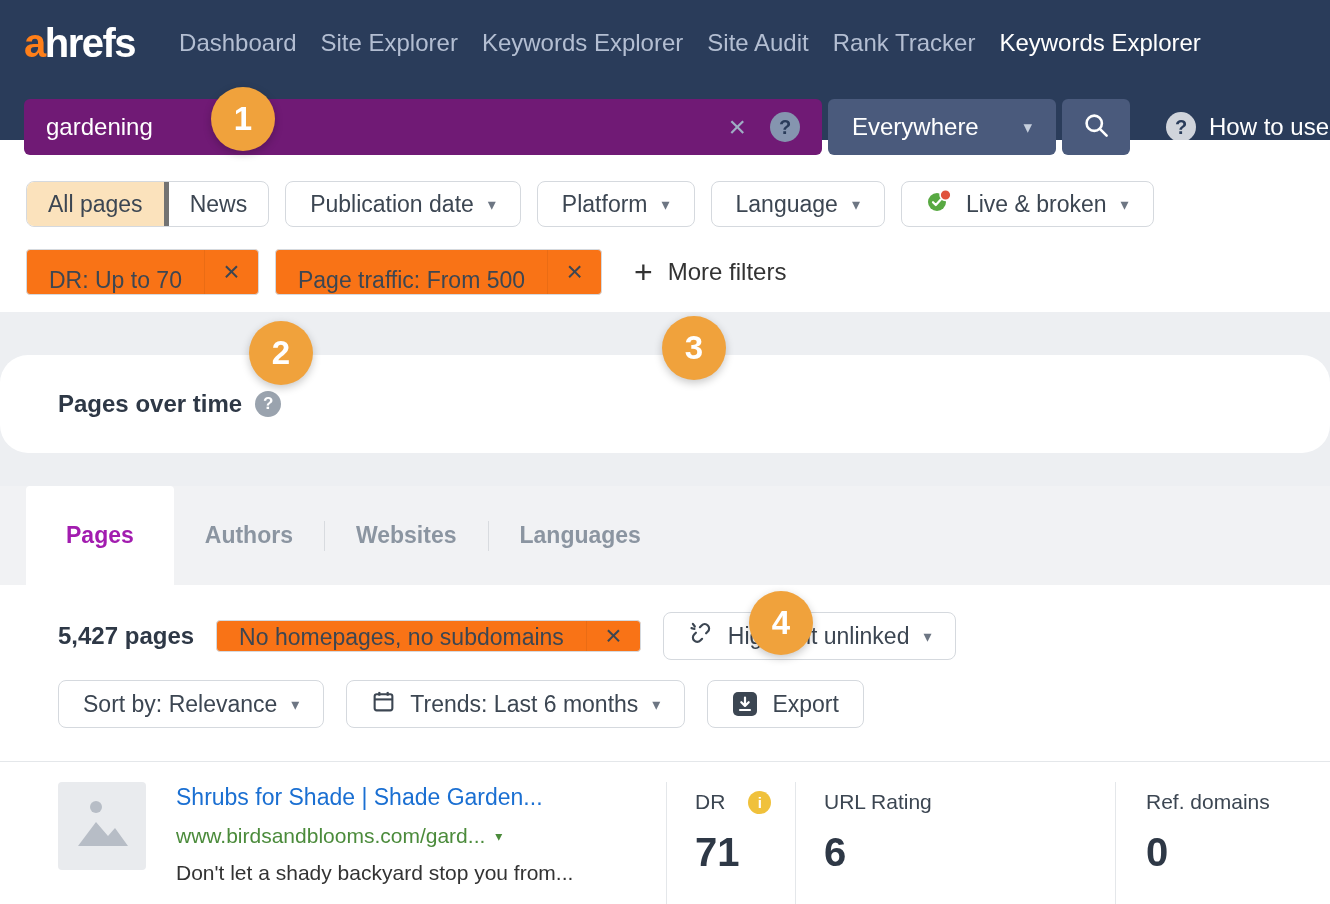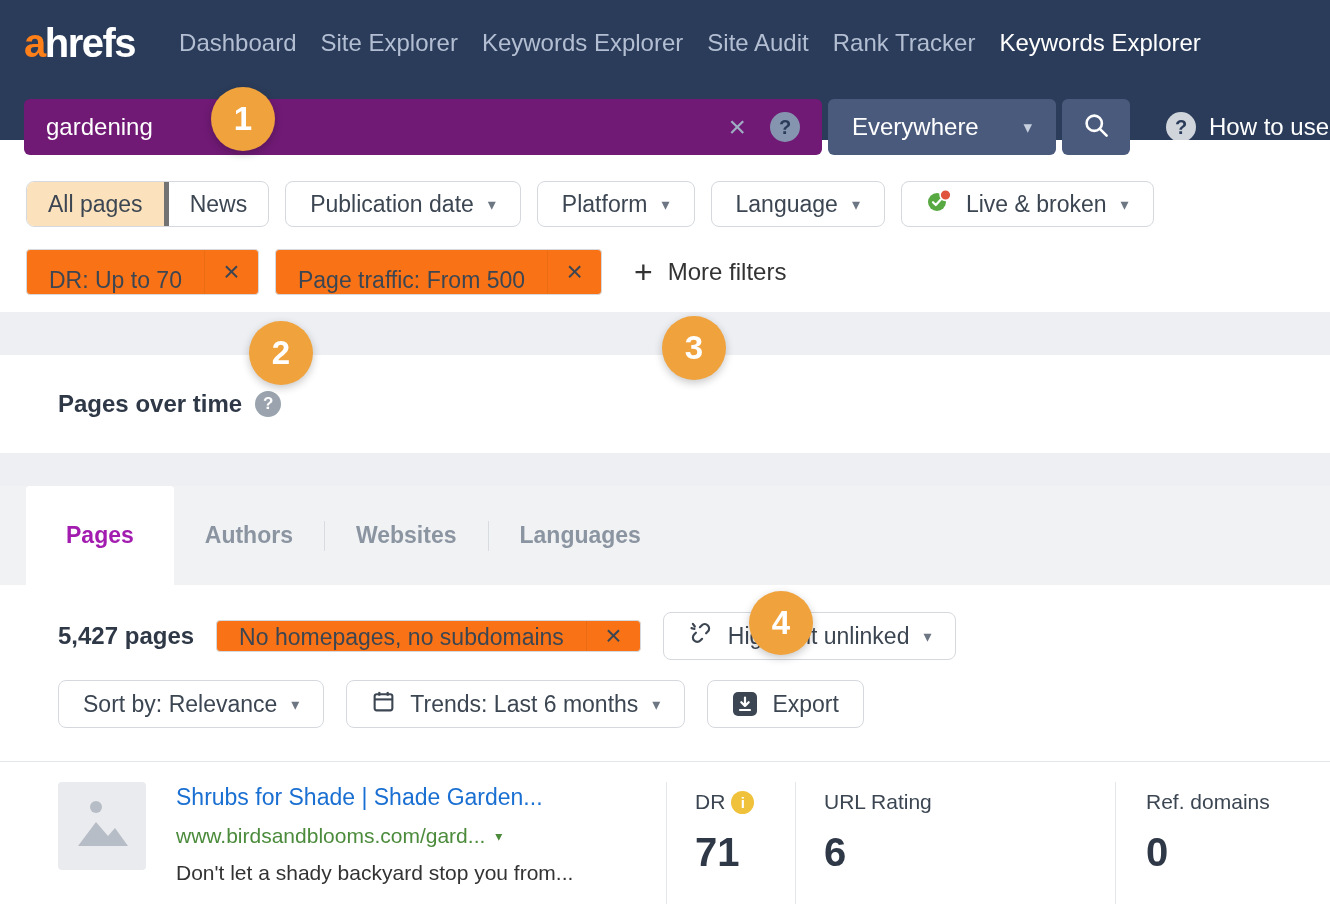--- a/index.html
+++ b/index.html
@@ -51,21 +51,21 @@
   .chip { height:46px; background:#f97316; border:1px solid #d5d9de; border-radius:4px;
     display:inline-flex; align-items:flex-end; overflow:hidden; }
   .chip-label { padding:0 22px; font-size:23px; color:#3c4652; }
   .chip-x { width:54px; height:100%; display:flex; align-items:center; justify-content:center;
     font-size:28px; color:#3c4652; cursor:pointer; border-left:1px solid rgba(0,0,0,0.06); }
   .more-filters { display:flex; align-items:center; gap:15px; font-size:24px; color:#333; margin-left:16px; cursor:pointer; }
   .plus { font-size:32px; font-weight:300; line-height:1; color:#333; }
 
   
   .gap1 { height:43px; }
-  .pot-card { height:98px; background:#fff; display:flex; align-items:center; gap:13px; padding-left:58px; }
+  .pot-card { height:98px; background:#fff; display:flex; align-items:center; gap:13px; padding-left:58px;border-radius:28px; }
   .pot-title { font-size:24px; font-weight:bold; color:#2e3846; }
   .q-gray { width:26px; height:26px; border-radius:50%; background:#9aa3ae; color:#fff;
     font-size:17px; font-weight:bold; display:flex; align-items:center; justify-content:center; cursor:pointer; }
   .gap2 { height:33px; }
 
   
   .results { background:#fff; min-height:391px; }
   .tabstrip { height:99px; background:#f1f2f4; display:flex; align-items:stretch; padding-left:26px; }
   .tab { display:flex; align-items:center; padding:0 31px; font-size:23px; font-weight:bold; color:#8b95a1; cursor:pointer; }
   .tab.active { background:#fff; color:#a21caf; padding:0 40px; border-radius:4px 4px 0 0; }
@@ -87,21 +87,21 @@
   .result-main { margin-left:30px; width:490px; flex:0 0 auto; }
   .r-title { color:#1a6fd2; font-size:23px; font-weight:400; margin-top:2px; cursor:pointer; white-space:nowrap; }
   .r-url { color:#4b8b3b; font-size:21px; margin-top:13px; display:flex; align-items:center; gap:10px; cursor:pointer; white-space:nowrap; }
   .url-caret { font-size:14px; color:#4b8b3b; }
   .r-snippet { color:#333; font-size:21px; margin-top:13px; white-space:nowrap; }
 
   .metric-col { border-left:1px solid #e4e7ea; height:140px; flex:0 0 auto; }
   .metric-col.dr { width:129px; padding-left:28px; }
   .metric-col.ur { width:320px; padding-left:28px; }
   .metric-col.rd { width:215px; padding-left:30px; }
-  .metric-label { display:flex; align-items:center; gap:6px; font-size:21px; color:#3c4652; margin-top:8px; }
+  .metric-label { display:flex; align-items:center; gap:23px; font-size:21px; color:#3c4652; margin-top:8px; }
   .metric-value { font-size:40px; font-weight:bold; color:#2e3846; margin-top:16px; }
   .info-circle { width:23px; height:23px; border-radius:50%; background:#f0c13b; color:#fff;
     font-size:15px; font-weight:bold; font-style:normal; display:flex; align-items:center; justify-content:center; cursor:pointer; }
 
   
   .badge { position:absolute; width:64px; height:64px; border-radius:50%; background:#f0a23c;
     color:#fff; font-size:33px; font-weight:bold; display:flex; align-items:center; justify-content:center;
     box-shadow:0 3px 9px rgba(0,0,0,0.22); z-index:50; }
   .badge.b1 { left:211px; top:87px; }
   .badge.b2 { left:249px; top:321px; }

